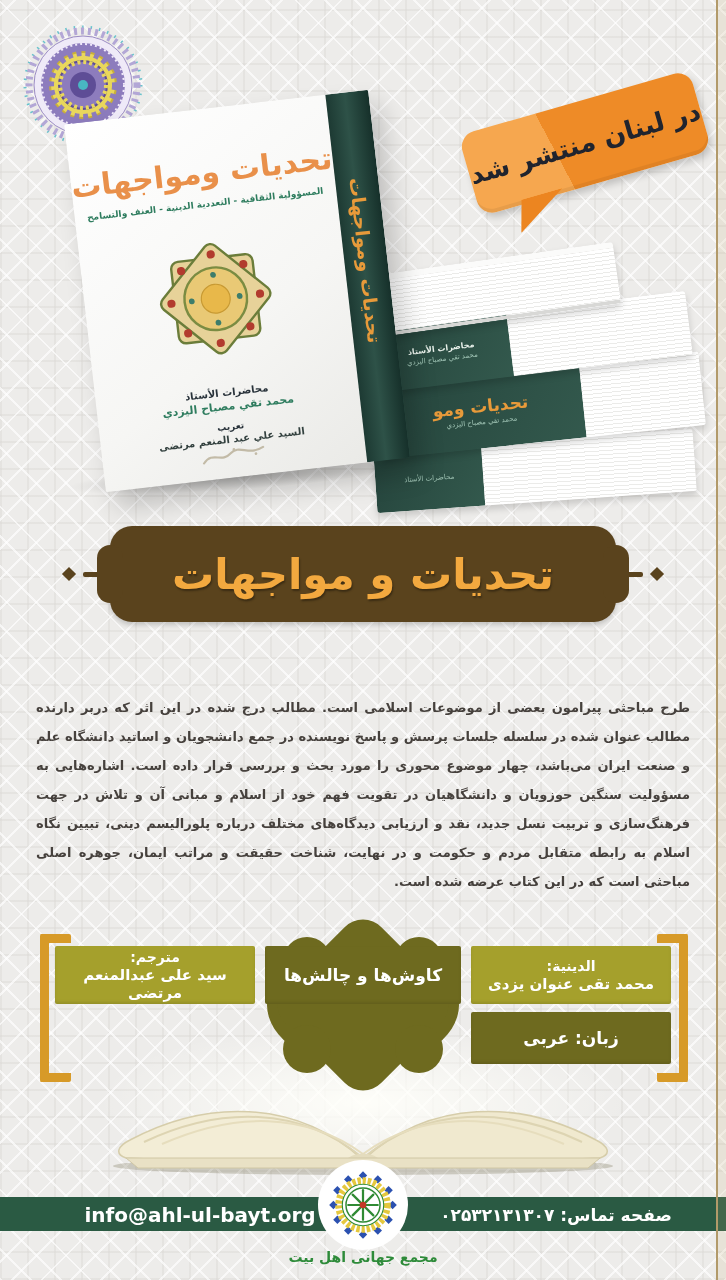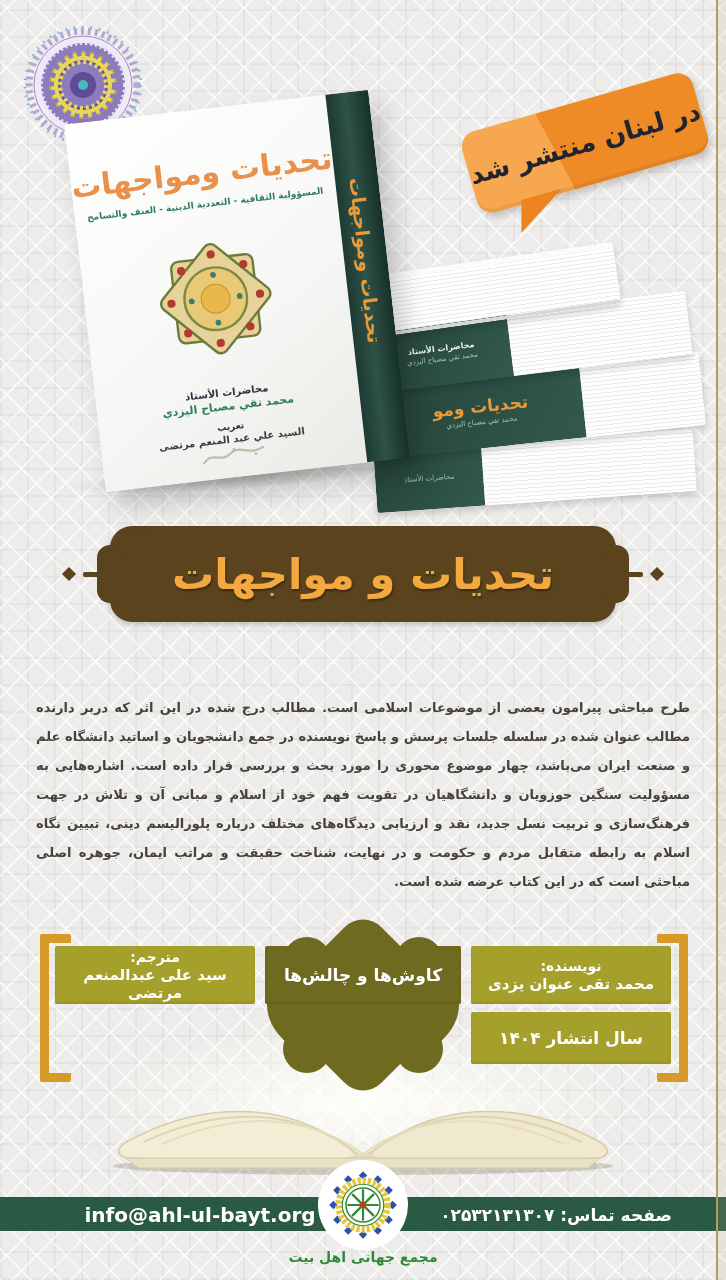--- a/index.html
+++ b/index.html
@@ -236,32 +236,32 @@
 
   <div class="med-piece med-ellipse"></div>
   <div class="med-piece med-diamond"></div>
   <div class="med-piece med-lobe" style="left:283px;top:937px;"></div>
   <div class="med-piece med-lobe" style="left:395px;top:937px;"></div>
   <div class="med-piece med-lobe" style="left:283px;top:1025px;"></div>
   <div class="med-piece med-lobe" style="left:395px;top:1025px;"></div>
 
   <div class="details-table">
     <div class="cell side">
-      <span class="cell-label">نویسنده:</span>
+      <span class="cell-label">الدينية:</span>
       <span class="cell-value">محمد تقی عنوان یزدی</span>
     </div>
     <div class="cell center">
       <span class="cell-single">کاوش‌ها و چالش‌ها</span>
     </div>
     <div class="cell side">
       <span class="cell-label">مترجم:</span>
       <span class="cell-value">سید علی عبدالمنعم مرتضی</span>
     </div>
-    <div class="cell side">
-      <span class="cell-single">سال انتشار ۱۴۰۴</span>
+    <div class="cell center">
+      <span class="cell-single">زبان: عربی</span>
     </div>
   </div>
 
   <svg class="open-book" width="526" height="118" viewBox="0 0 526 118">
     <ellipse cx="263" cy="104" rx="250" ry="9" fill="rgba(100,90,60,.25)"></ellipse>
     <path d="M263 98 C 195 36 105 38 30 78 C 18 84 14 92 26 96 L 263 106 Z" fill="#f3edd6" stroke="#d6cdaa" stroke-width="1.5"></path>
     <path d="M263 98 C 331 36 421 38 496 78 C 508 84 512 92 500 96 L 263 106 Z" fill="#f0e9cf" stroke="#d6cdaa" stroke-width="1.5"></path>
     <path d="M263 96 C 200 44 120 44 44 80" fill="none" stroke="#ddd4b2" stroke-width="2"></path>
     <path d="M263 96 C 326 44 406 44 482 80" fill="none" stroke="#ddd4b2" stroke-width="2"></path>
     <path d="M263 92 C 205 50 135 50 62 82" fill="none" stroke="#e6ddbd" stroke-width="2"></path>

